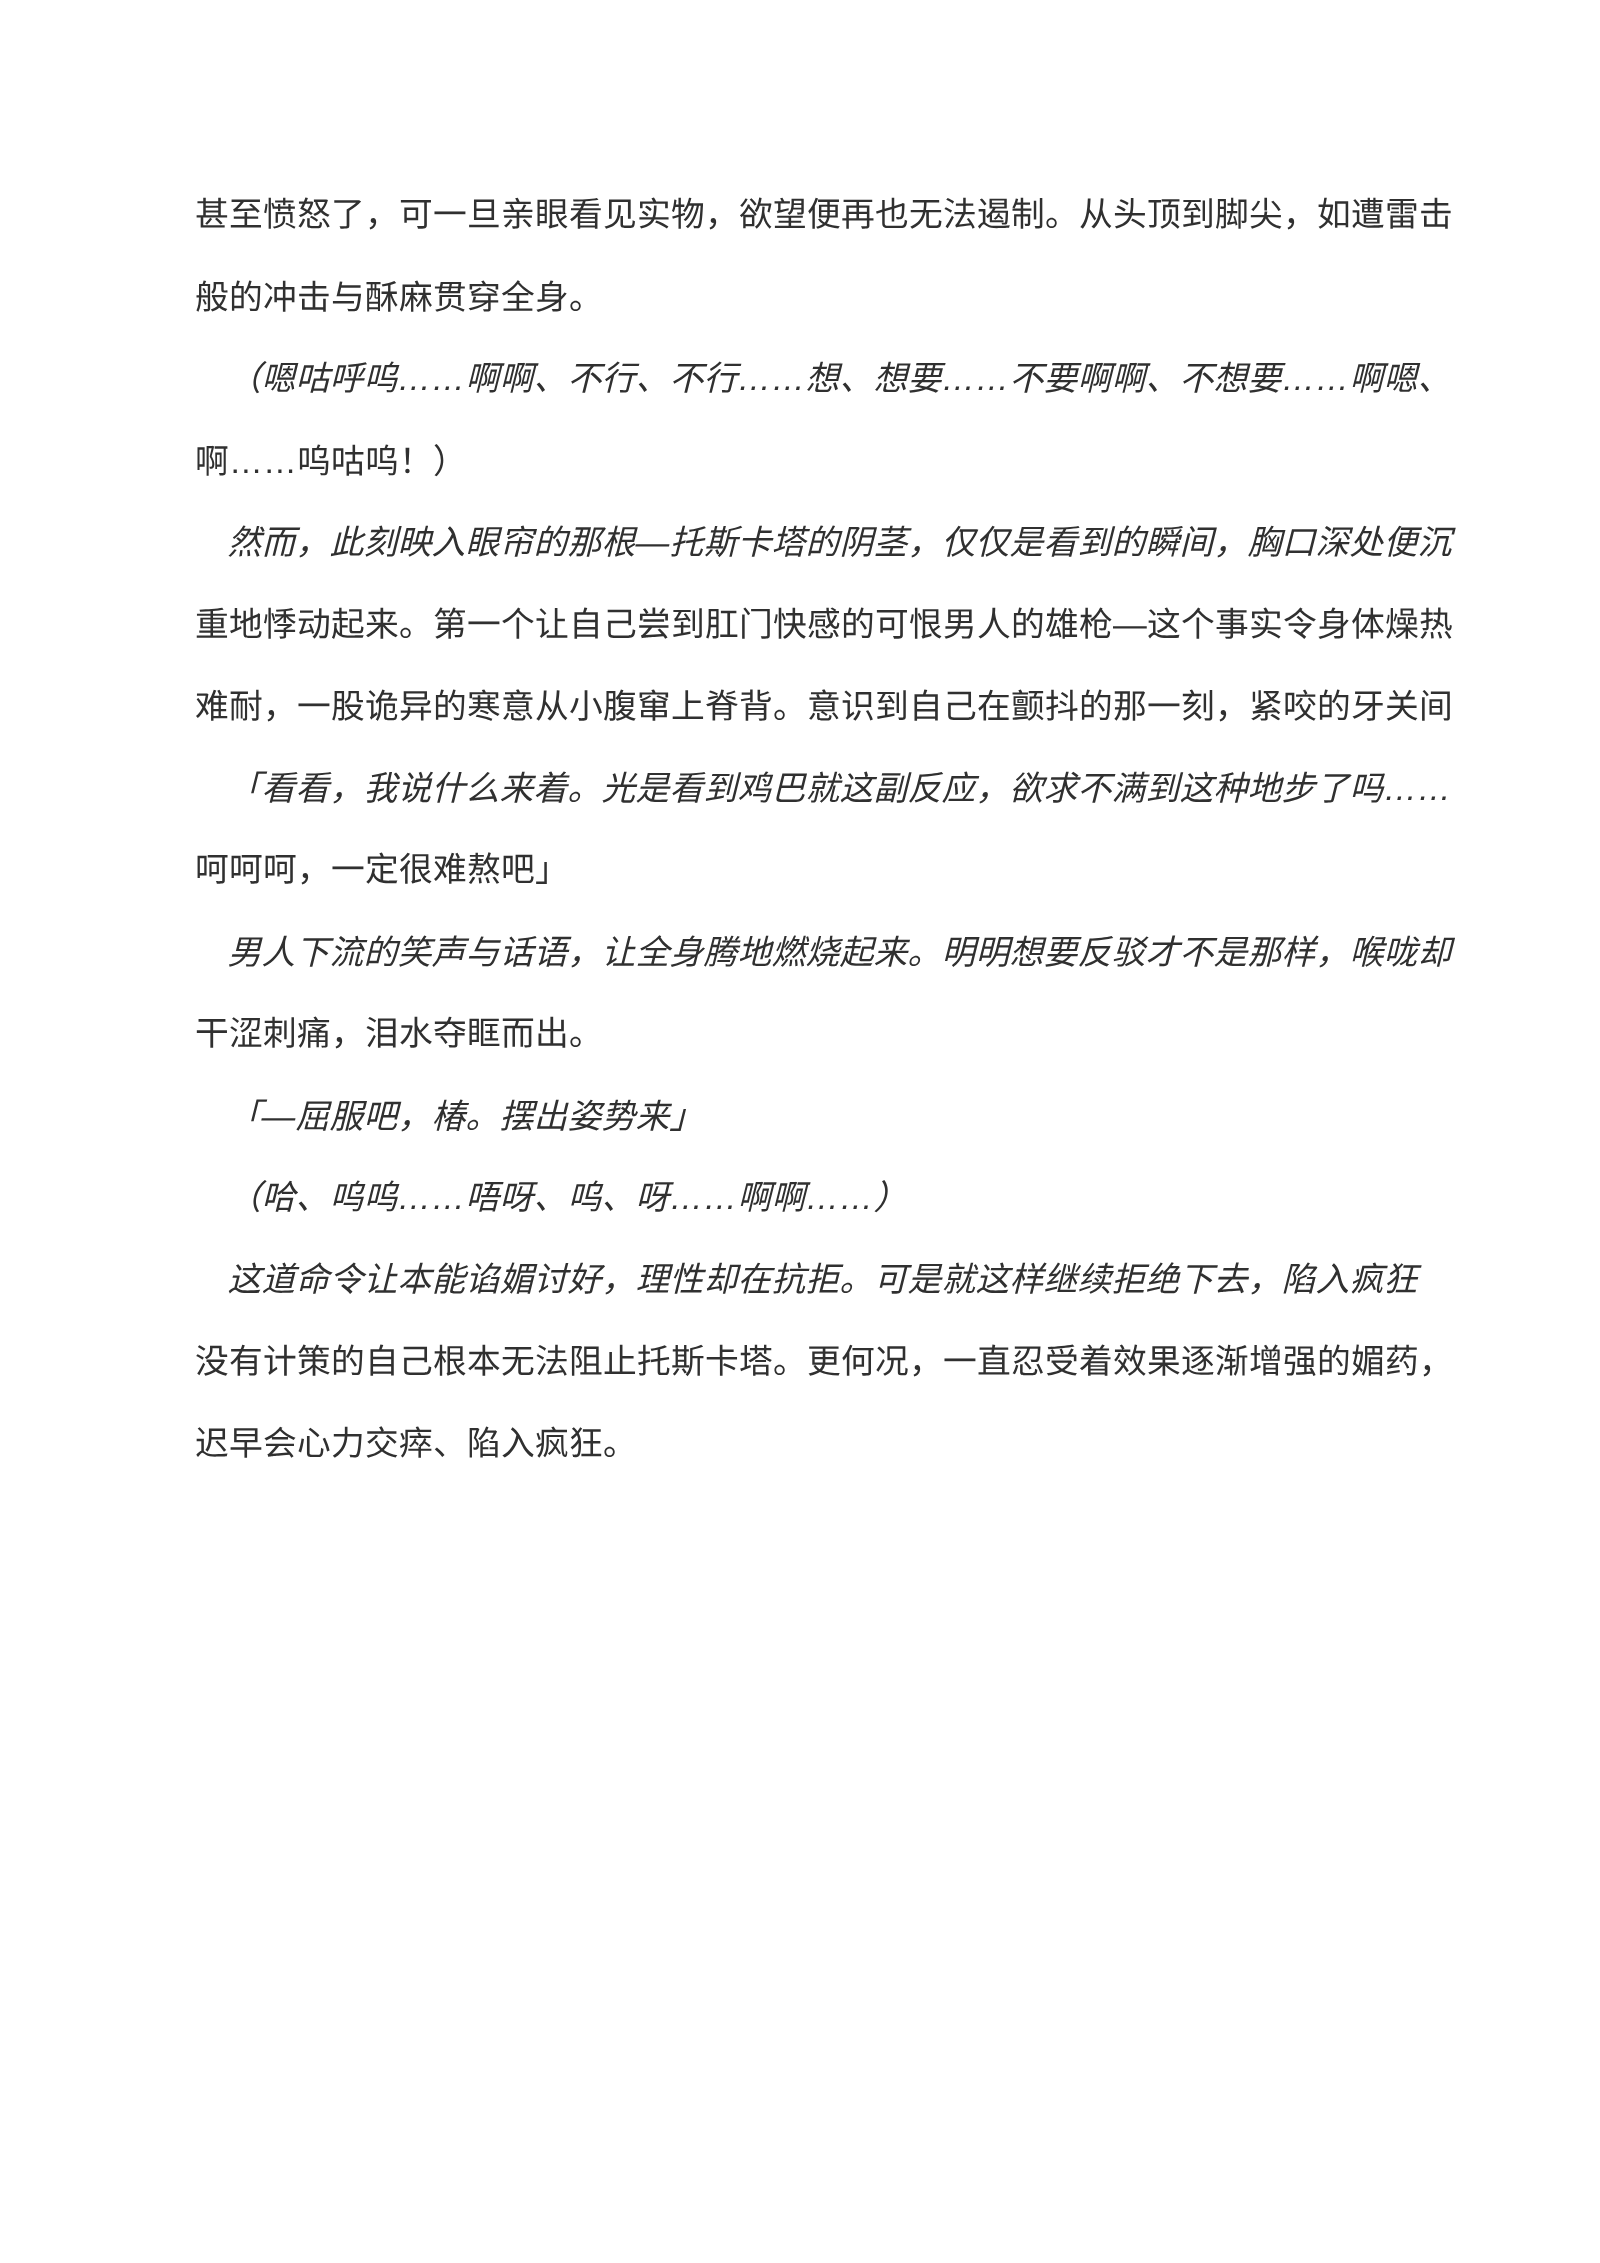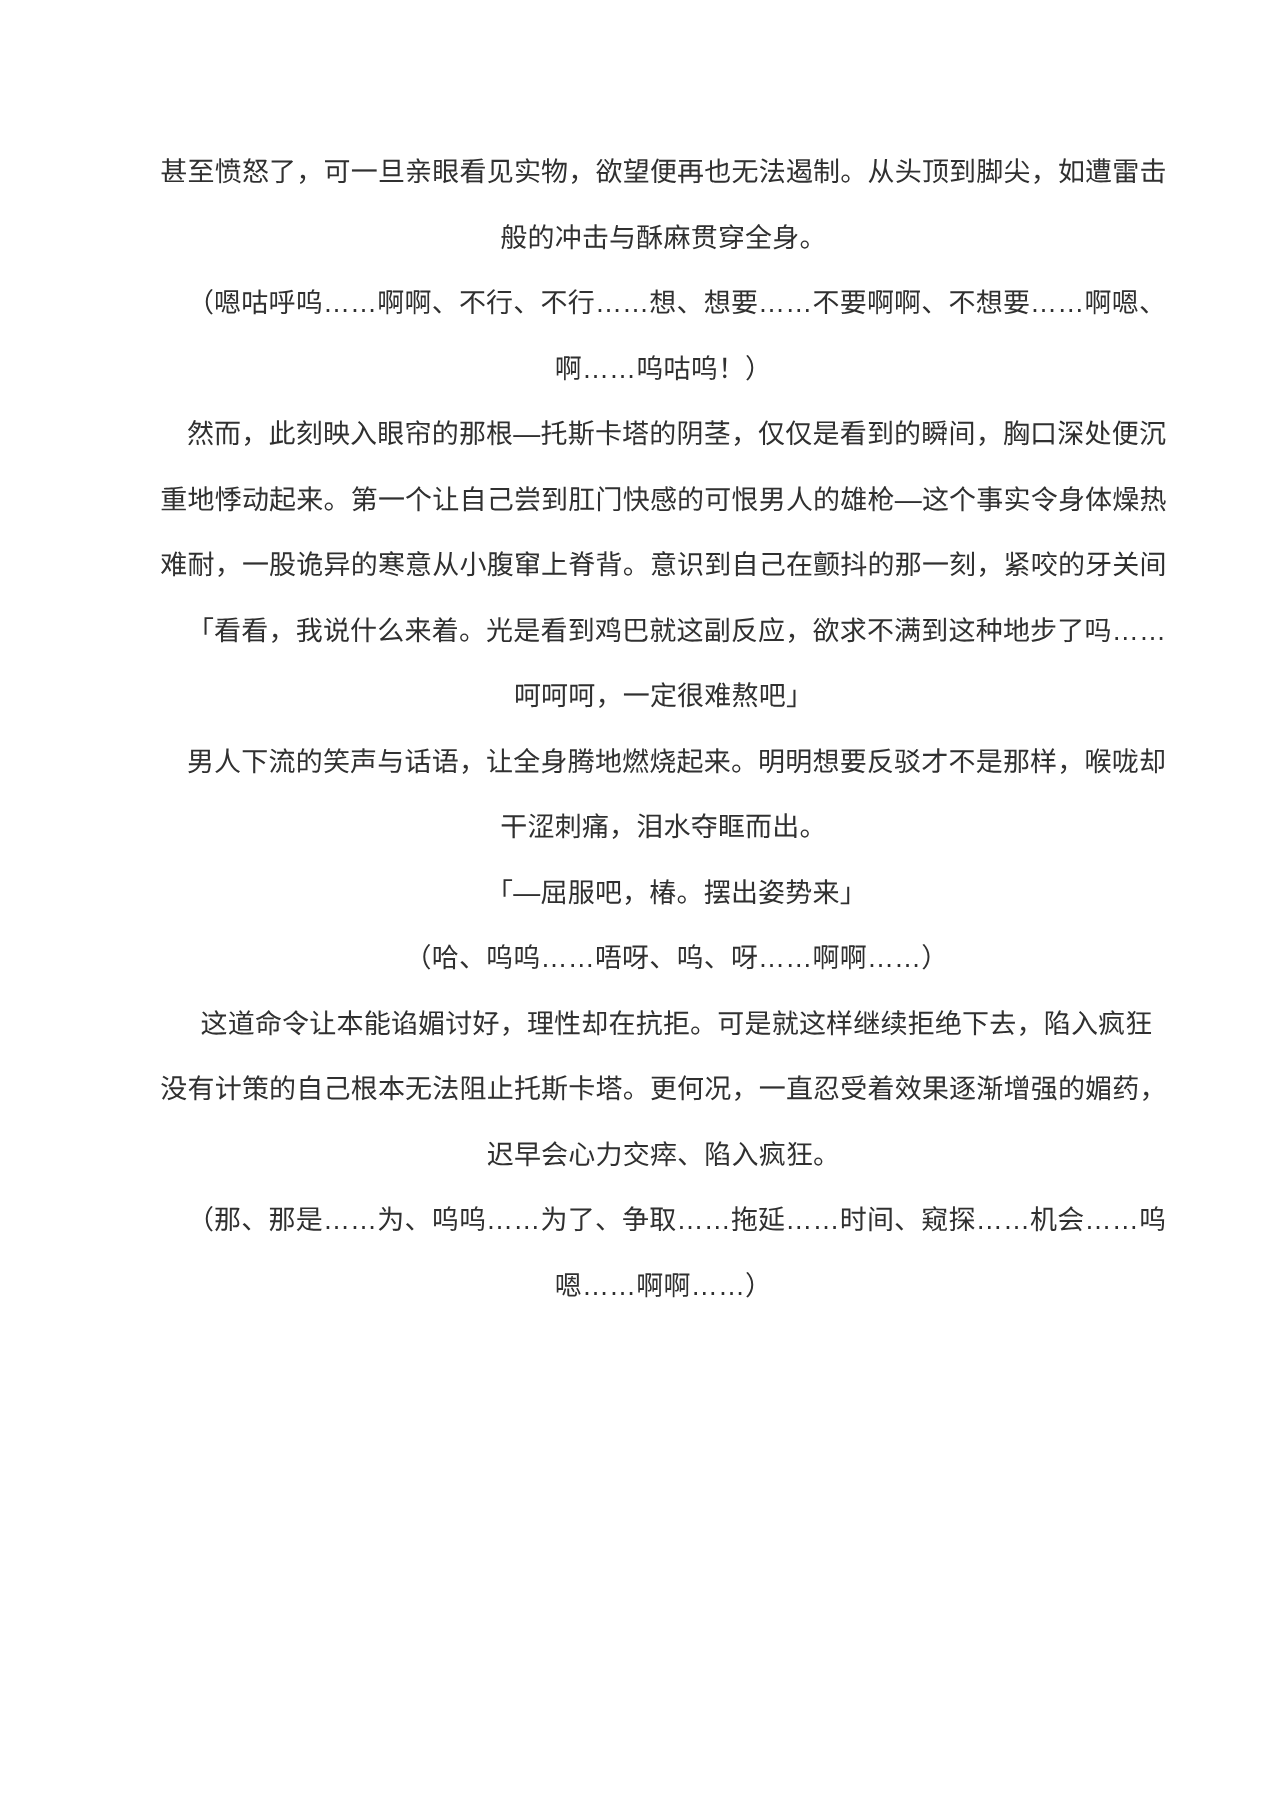--- a/index.html
+++ b/index.html
@@ -13,37 +13,37 @@
       height: 1810px;
       background: #ffffff;
       overflow: hidden;
       font-family: "Liberation Sans", "DejaVu Sans", sans-serif;
     }
     .text-block {
       position: absolute;
       left: 156px;
       top: 140px;
       width: 1015px;
-      text-align: center;
     }
     .para {
       margin: 0;
       padding: 0;
     }
     .line {
       height: 65.5px;
       line-height: 65.5px;
       font-size: 27px;
       font-weight: 500;
       color: #303030;
       white-space: nowrap;
       letter-spacing: 0.2px;
     }
     .line.indent {
       padding-left: 26px;
+      font-style: italic;
     }
   </style>
 </head>
 <body>
 
 <div class="page">
   <div class="text-block" id="text-block" style="color: rgb(48, 48, 48);">
       <div class="para">
         <div class="line">甚至愤怒了，可一旦亲眼看见实物，欲望便再也无法遏制。从头顶到脚尖，如遭雷击</div>
         <div class="line">般的冲击与酥麻贯穿全身。</div>
@@ -71,18 +71,14 @@
         <div class="line indent">「—屈服吧，椿。摆出姿势来」</div>
       </div>
       <div class="para">
         <div class="line indent">（哈、呜呜……唔呀、呜、呀……啊啊……）</div>
       </div>
       <div class="para">
         <div class="line indent">这道命令让本能谄媚讨好，理性却在抗拒。可是就这样继续拒绝下去，陷入疯狂</div>
         <div class="line">没有计策的自己根本无法阻止托斯卡塔。更何况，一直忍受着效果逐渐增强的媚药，</div>
         <div class="line">迟早会心力交瘁、陷入疯狂。</div>
       </div>
-      <div class="para">
-        <div class="line indent">（那、那是……为、呜呜……为了、争取……拖延……时间、窥探……机会……呜</div>
-        <div class="line">嗯……啊啊……）</div>
-      </div>
     </div>
 </div>
 
 </body></html>

